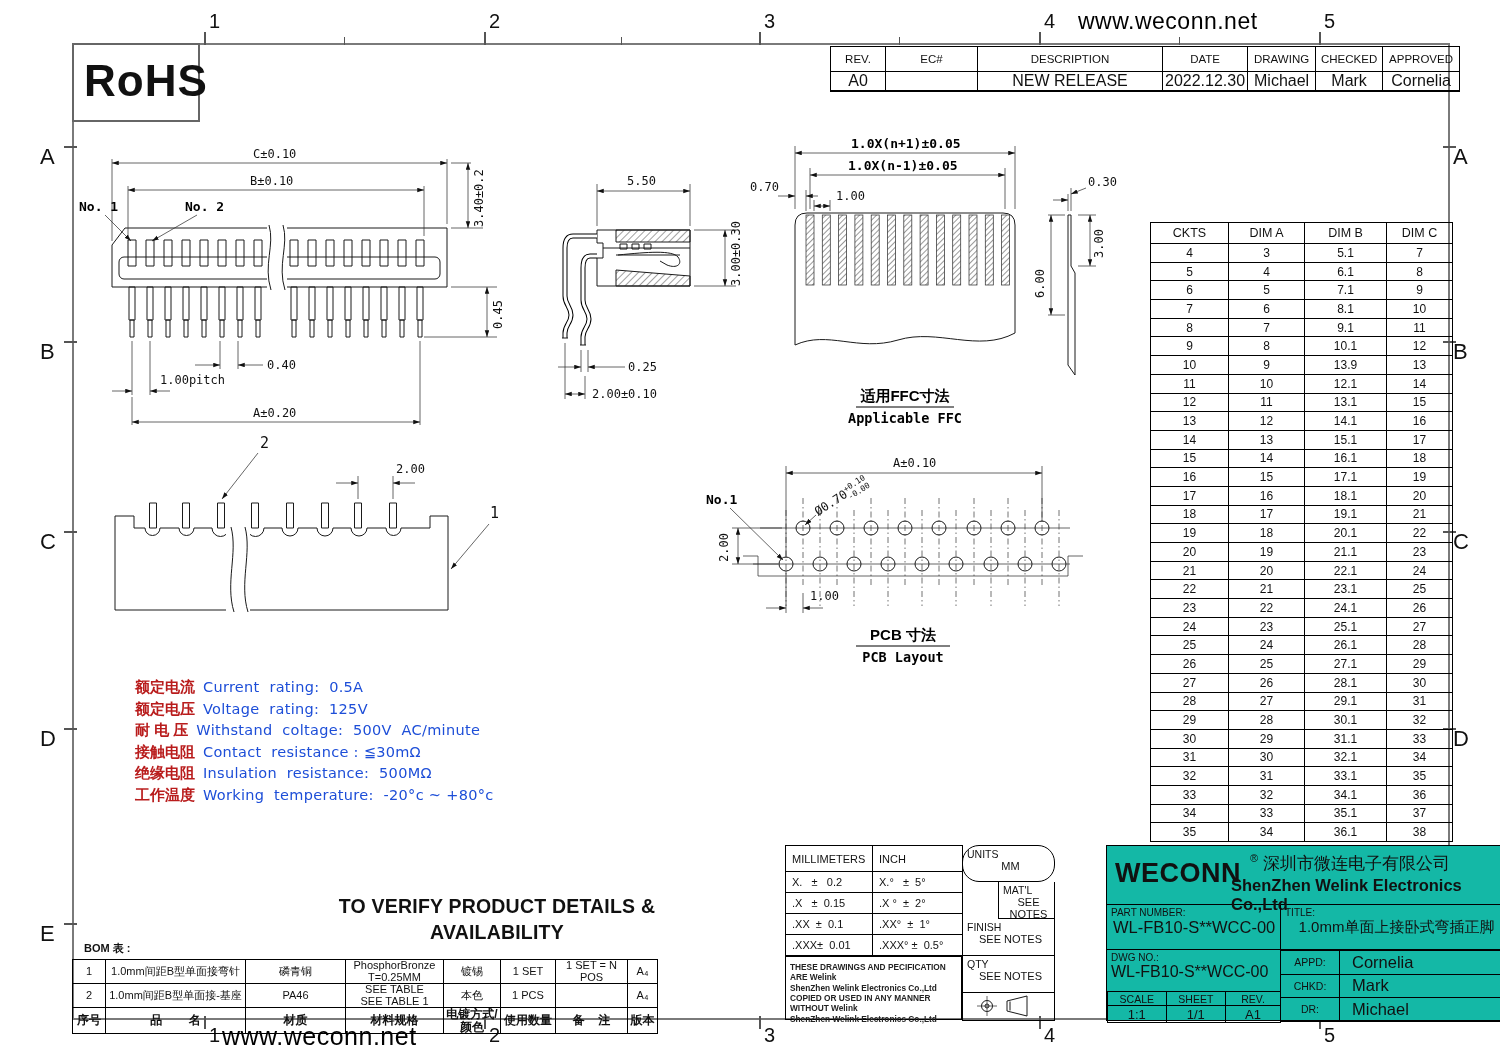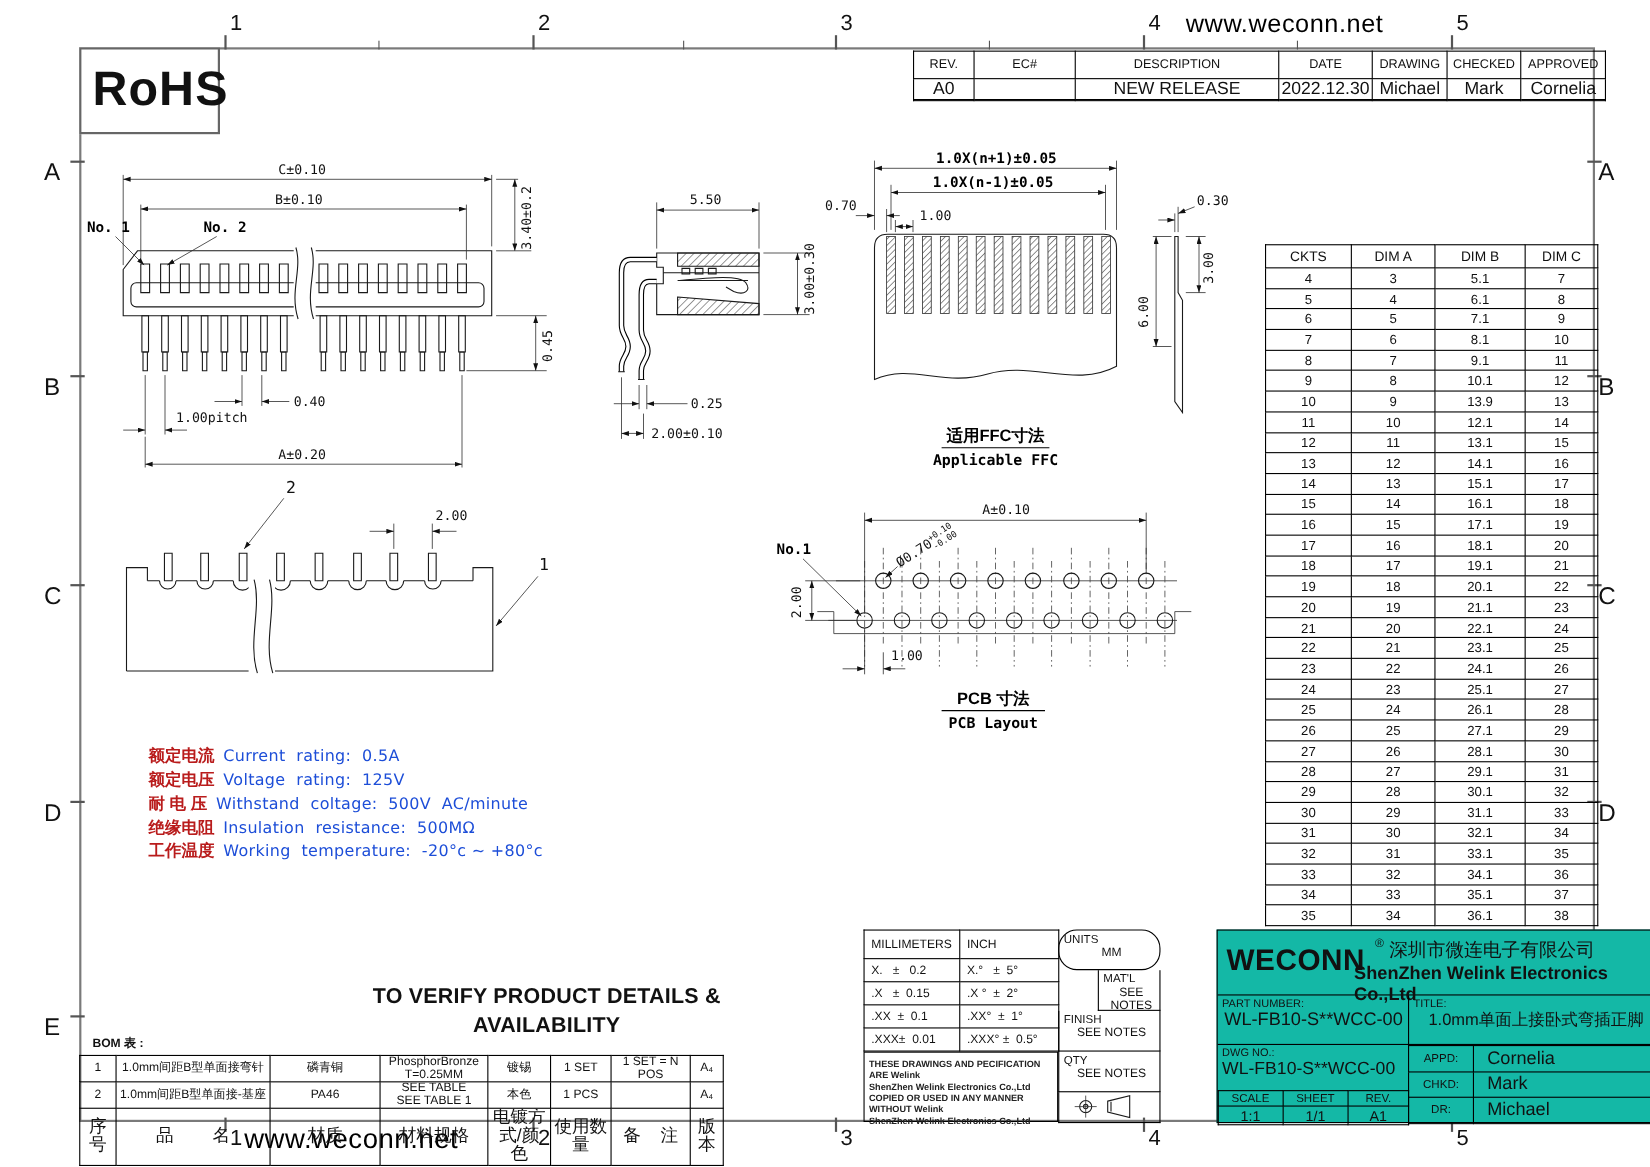--- a/index.html
+++ b/index.html
@@ -30,21 +30,21 @@
   .specline{height:21.5px;font-size:15px;white-space:pre;}
   .specline .cn{font-weight:bold;color:#b91c1c;}
   .specline .en{color:#1d4ed8;margin-left:8px;font-family:"DejaVu Sans",sans-serif;font-size:14.5px;letter-spacing:.3px;}
   
   .please{position:absolute;left:282px;top:893px;width:430px;text-align:center;
           font-size:19.5px;font-weight:600;line-height:26px;letter-spacing:.2px;}
   
   .bomtitle{position:absolute;left:84px;top:941px;font-size:11px;font-weight:bold;}
   .bomtab{position:absolute;left:72px;top:959px;table-layout:fixed;}
   .bomtab td{height:19px;font-size:11px;white-space:pre-wrap;line-height:1.05;overflow:hidden;}
-  .bomtab tr:last-child td{font-weight:normal;font-size:16px;}
+  .bomtab tr:last-child td{font-weight:bold;font-size:12px;}
   
   .toltab{position:absolute;left:785px;top:845px;table-layout:fixed;}
   .toltab th{height:25px;font-size:11px;text-align:left;padding-left:6px;}
   .toltab td{height:20px;font-size:11px;text-align:left;padding-left:6px;white-space:pre;}
   .notice{position:absolute;left:785px;top:956px;width:177px;height:64px;border:1px solid #000;box-sizing:border-box;
           font-size:8.3px;font-weight:bold;color:#222;padding:5px 3px 0 4px;line-height:1.25;}
   .info{position:absolute;left:962px;top:845px;width:93px;box-sizing:border-box;}
   .infocell{border:1px solid #000;border-top:none;box-sizing:border-box;padding:2px 0 0 4px;}
   .infocell:first-child{border-top:1px solid #000;border-radius:17px;}
   .infolabel{font-size:10.5px;}
@@ -451,20 +451,21 @@
 
     <text class="capcn" x="205" y="202" text-anchor="middle">PCB  寸法</text>
     <line x1="158" y1="208" x2="252" y2="208" stroke="#000" stroke-width="1"></line>
     <text class="capen" x="205" y="224" text-anchor="middle">PCB Layout</text>
   </svg>
 
   <div class="specs">
     <div class="specline"><span class="cn">额定电流</span><span class="en">Current  rating:  0.5A</span></div>
     <div class="specline"><span class="cn">额定电压</span><span class="en">Voltage  rating:  125V</span></div>
     <div class="specline"><span class="cn">耐 电 压</span><span class="en">Withstand  coltage:  500V  AC/minute</span></div>
+    <div class="specline"><span class="cn">接触电阻</span><span class="en">Contact  resistance : ≦30mΩ</span></div>
     <div class="specline"><span class="cn">绝缘电阻</span><span class="en">Insulation  resistance:  500MΩ</span></div>
     <div class="specline"><span class="cn">工作温度</span><span class="en">Working  temperature:  -20°c ~ +80°c</span></div>
   </div>
 
   <table class="cktstab">
     <colgroup>
         <col style="width:78px">
         <col style="width:76px">
         <col style="width:82px">
         <col style="width:66px">

